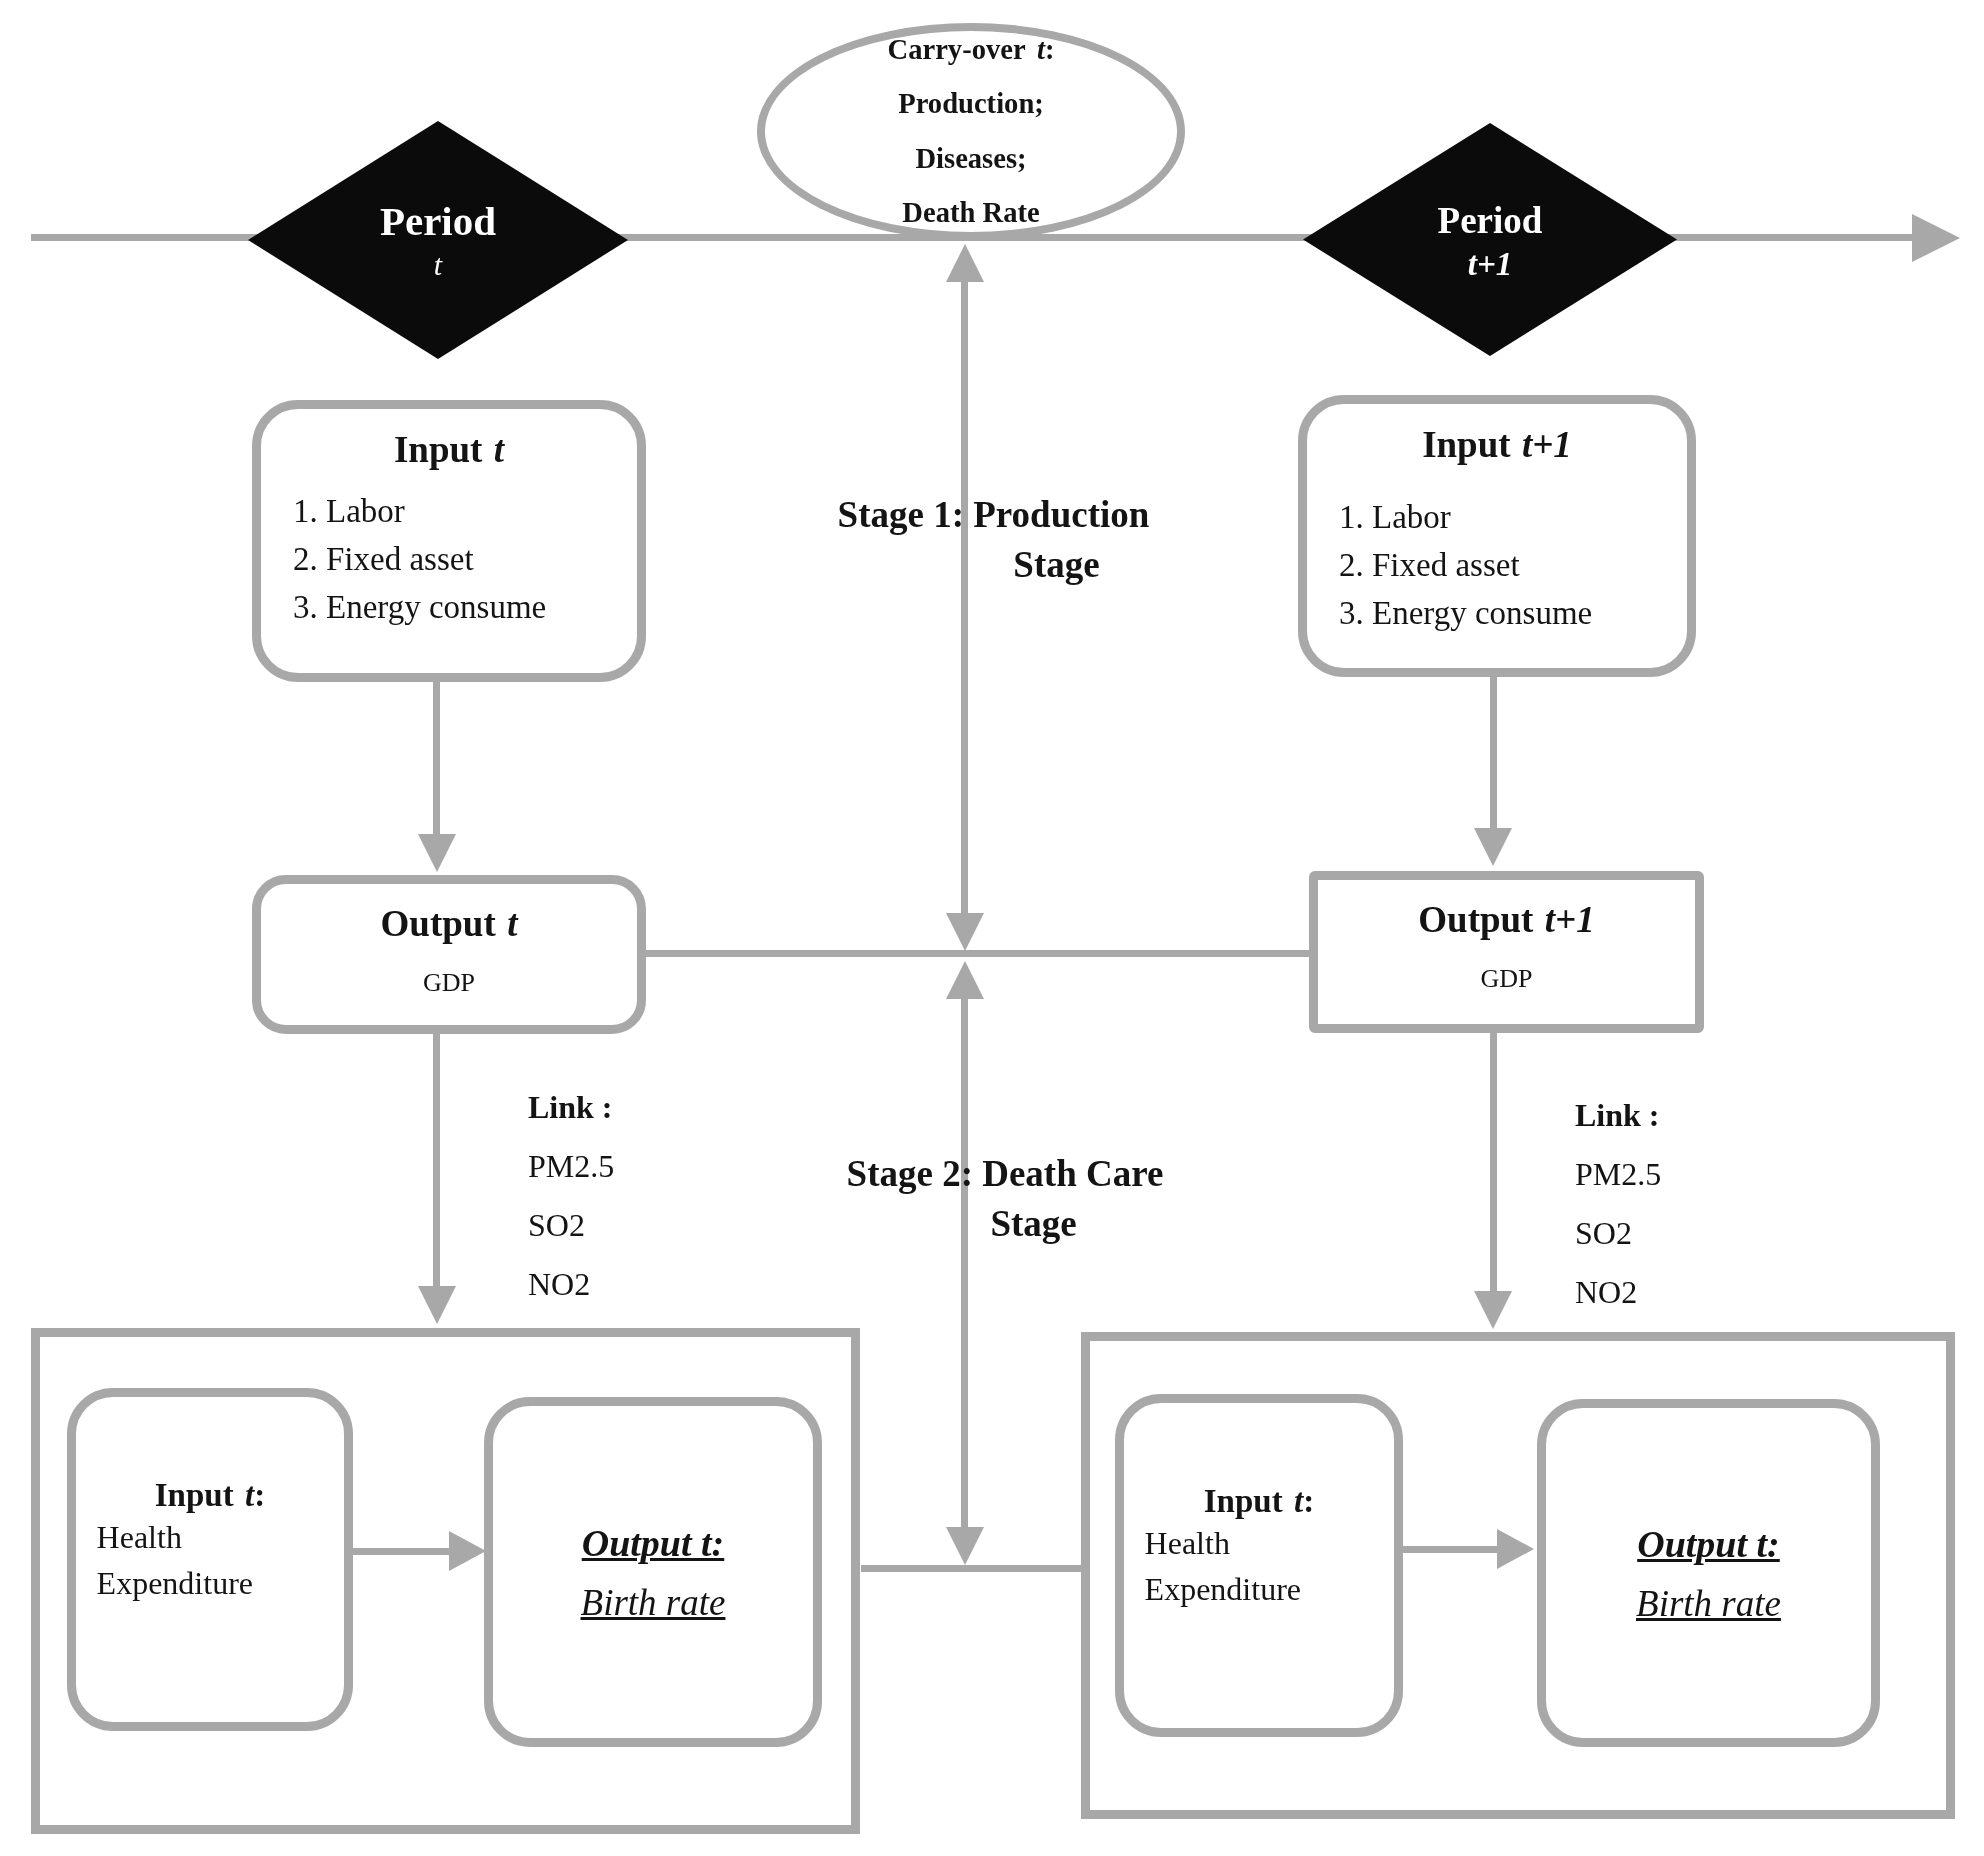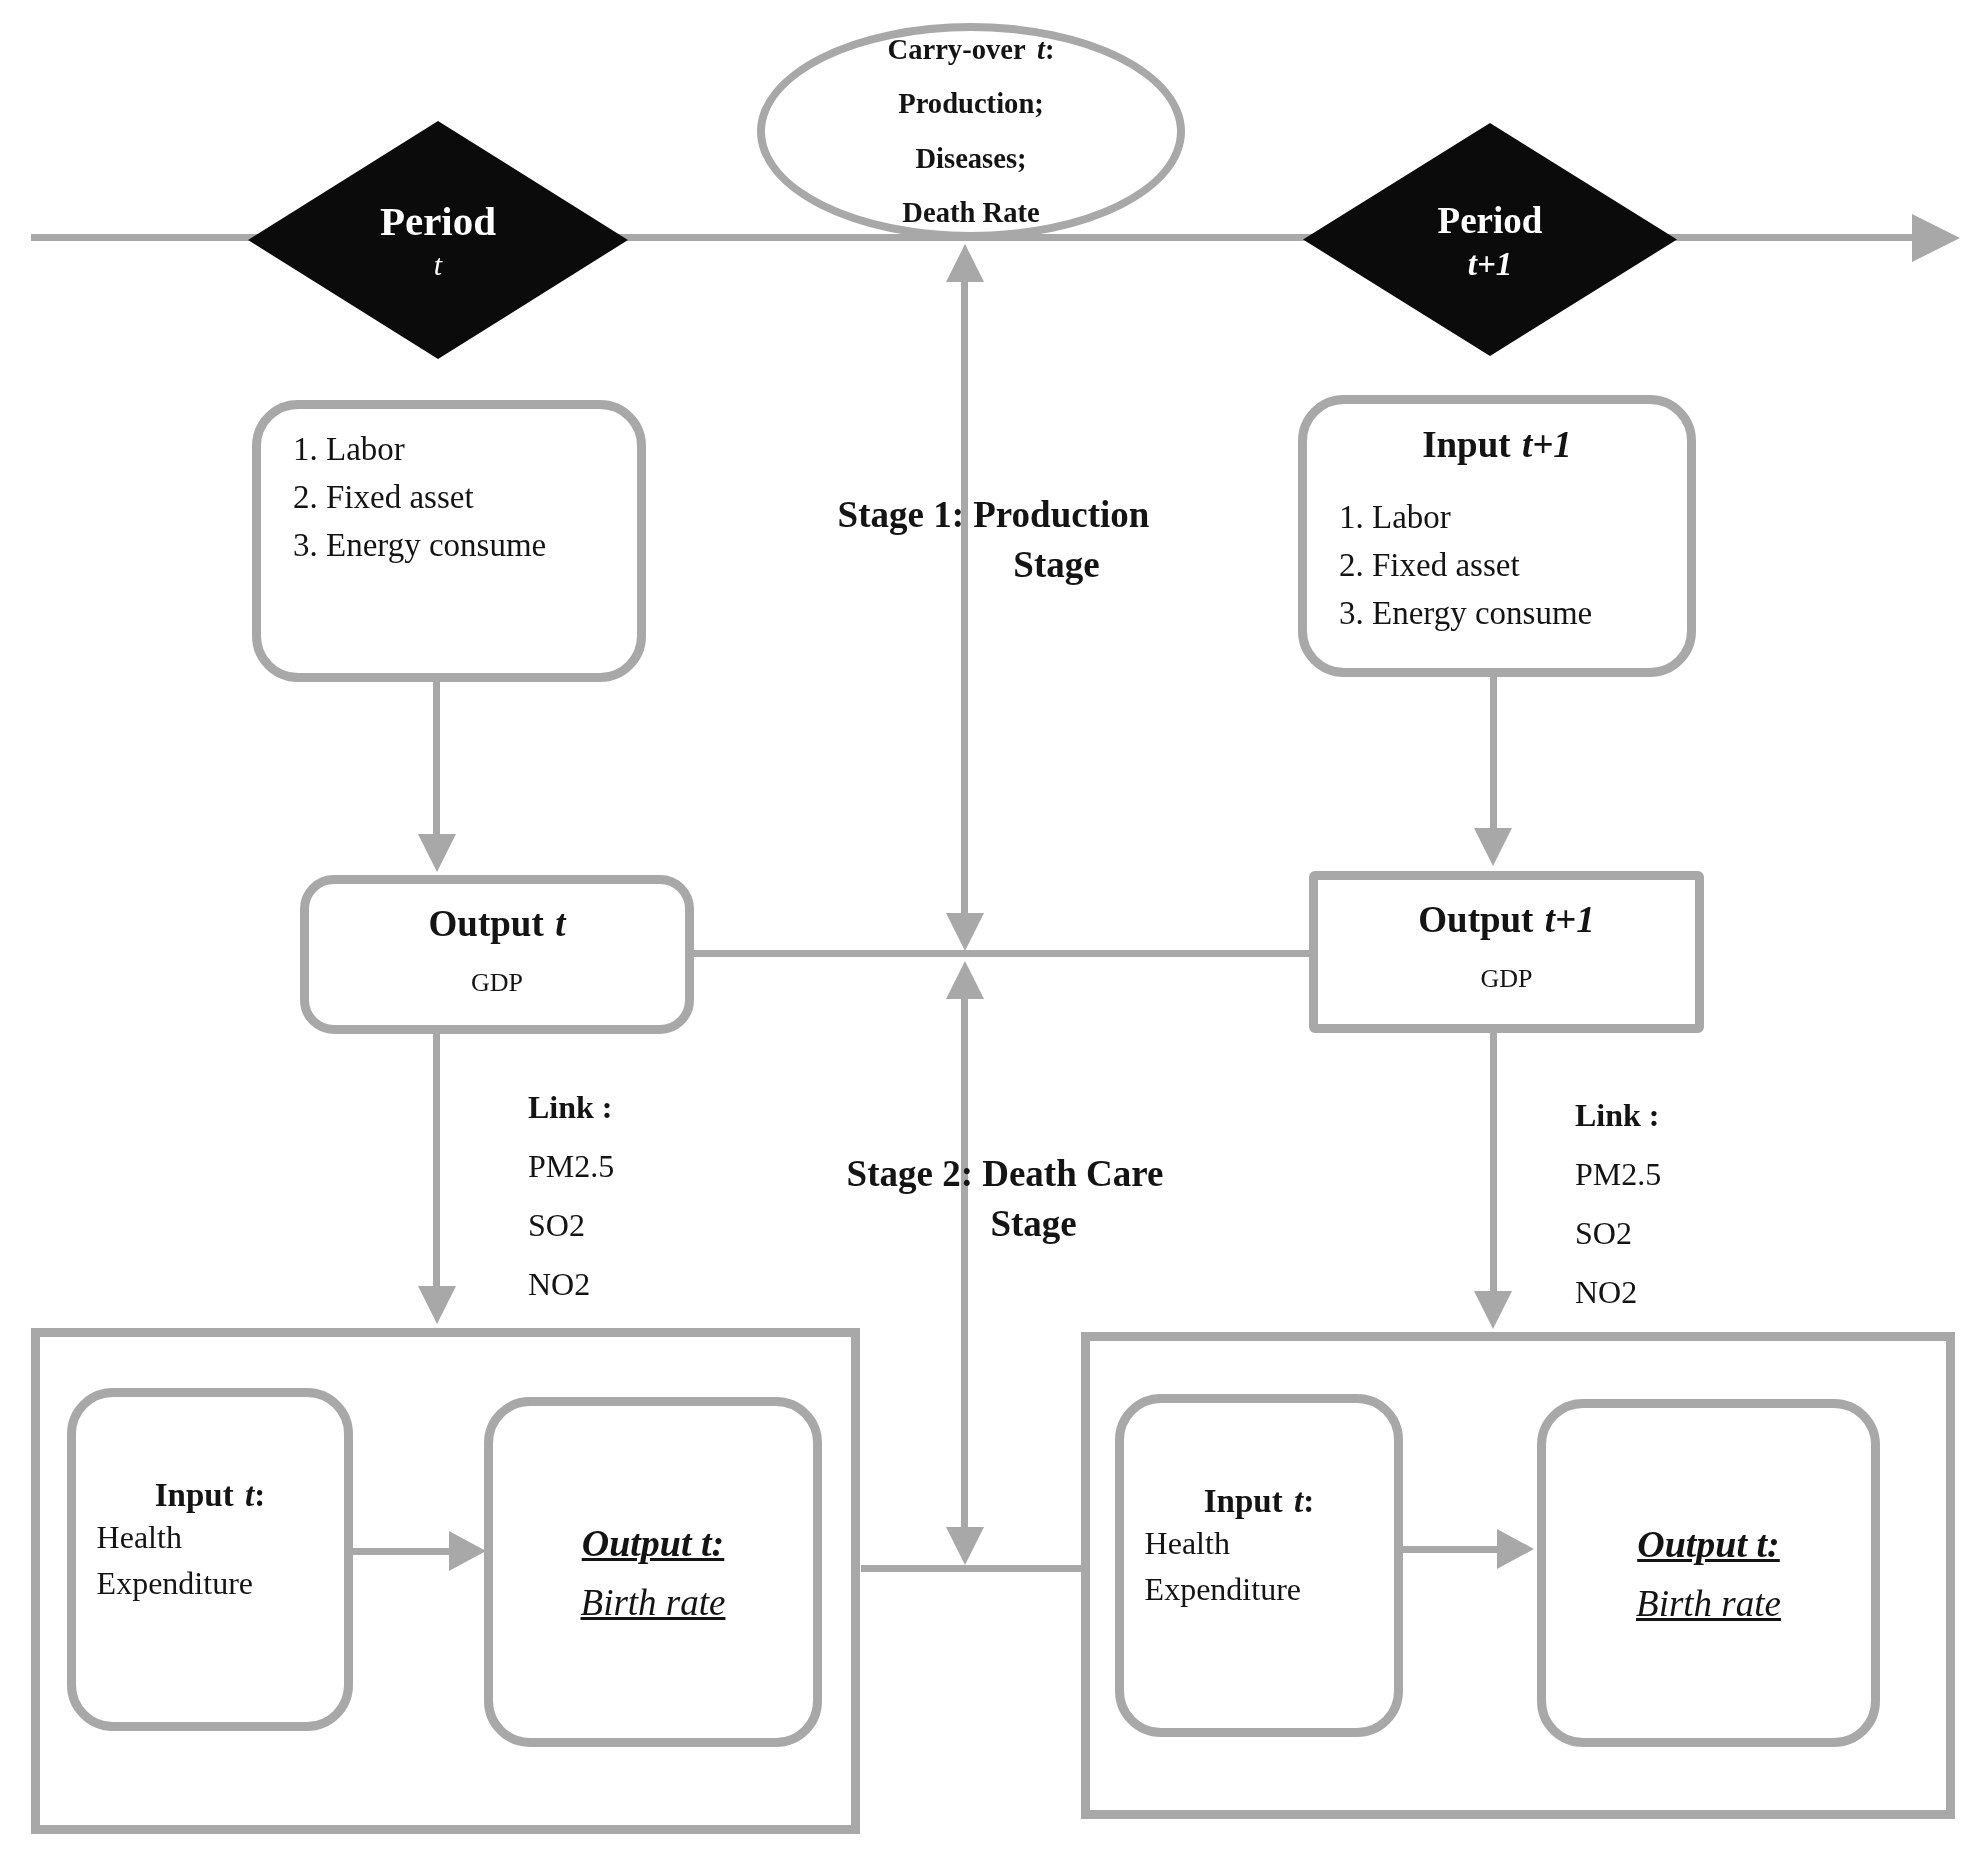--- a/index.html
+++ b/index.html
@@ -101,20 +101,21 @@
   <div class="stage-label stage1" style="left:765px;top:490px;width:457px;">
     <span class="l1">Stage 1: Production</span>
     <span class="l2">Stage</span>
   </div>
   <div class="stage-label stage2" style="left:765px;top:1149px;width:480px;">
     <span class="l1">Stage 2: Death Care</span>
     <span class="l2">Stage</span>
   </div>
 
   <div class="rbox inbox" style="left:252px;top:400px;width:394px;height:282px;">
+    <div class="box-title"><span>Input</span><span class="var">t</span></div>
     <ul>
       <li>1. Labor</li>
       <li>2. Fixed asset</li>
       <li>3. Energy consume</li>
     </ul>
   </div>
 
   <div class="rbox inbox" style="left:1298px;top:395px;width:398px;height:282px;gap:11px;">
     <div class="box-title"><span>Input</span><span class="var">t+1</span></div>
     <ul>
@@ -124,21 +125,21 @@
     </ul>
   </div>
 
   <div class="vline" style="left:433px;top:682px;width:7.4px;height:153px;"></div>
 
   <div class="tri tri-down" style="left:418px;top:834px;"></div>
 
   <div class="vline" style="left:1490px;top:677px;width:7.4px;height:152px;"></div>
   <div class="tri tri-down" style="left:1474px;top:828px;"></div>
 
-  <div class="rbox outbox" style="left:252px;top:875px;width:394px;height:159px;border-radius:34px;margin-left:48px;">
+  <div class="rbox outbox" style="left:252px;top:875px;width:394px;height:159px;border-radius:34px;">
     <div class="box-title"><span>Output</span><span class="var">t</span></div>
     <div class="box-value">GDP</div>
   </div>
 
   <div class="rbox outbox" style="left:1309px;top:871px;width:395px;height:162px;border-radius:6px;">
     <div class="box-title"><span>Output</span><span class="var">t+1</span></div>
     <div class="box-value">GDP</div>
   </div>
 
   <div class="vline" style="left:433px;top:1034px;width:7.4px;height:252px;"></div>

